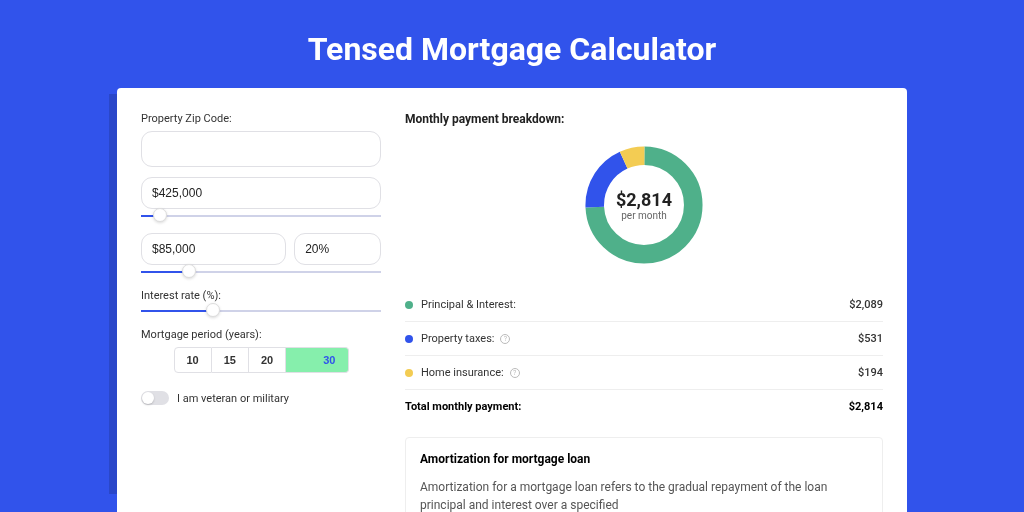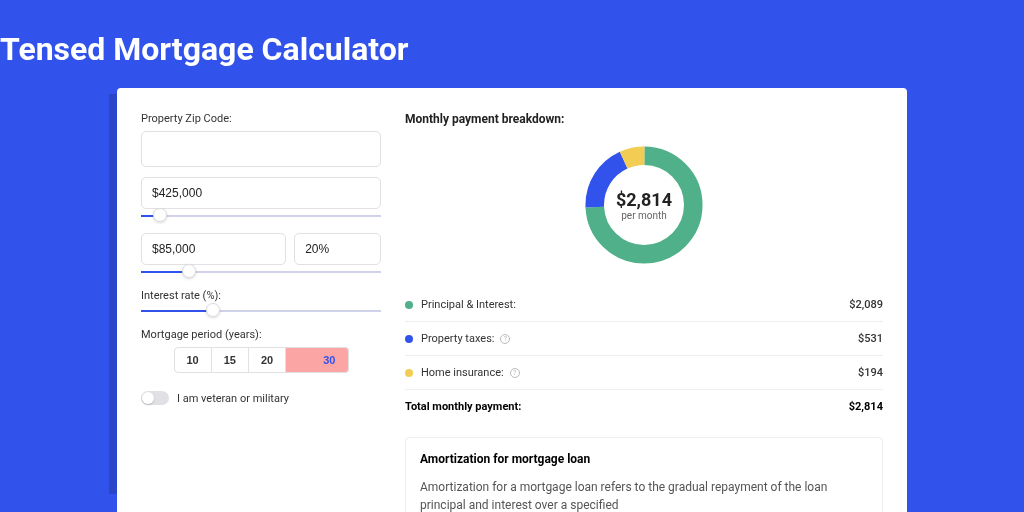--- a/index.html
+++ b/index.html
@@ -5,21 +5,21 @@
   * { box-sizing: border-box; margin: 0; padding: 0; }
   body {
     font-family: -apple-system, BlinkMacSystemFont, "Segoe UI", Roboto, Helvetica, Arial, sans-serif;
     background: #3153eb;
     width: 1024px;
     height: 512px;
     overflow: hidden;
   }
   .page-title {
     color: #fff;
-    text-align: left;
+    text-align: center;
     font-size: 32px;
     font-weight: 700;
     padding: 30px 0 20px;
   }
   .card {
     background: #fff;
     margin: 0 auto;
     width: 790px;
     border-radius: 4px;
     padding: 24px;
@@ -40,21 +40,21 @@
   .right { flex: 1; }
   .field-label {
     font-size: 11px;
     color: #333;
     margin-bottom: 6px;
     display: block;
   }
   .text-input {
     width: 100%;
     border: 1px solid #e0e0e5;
-    border-radius: 5px;
+    border-radius: 11px;
     padding: 8px 10px;
     font-size: 12px;
     color: #222;
     background: #fff;
     margin-bottom: 4px;
   }
   .text-input.tall { padding: 10px 10px; }
   .slider-wrap { position: relative; height: 6px; margin-bottom: 14px; }
   .slider-track {
     position: absolute;
@@ -89,21 +89,21 @@
     background: #fff;
     font-size: 11px;
     font-weight: 600;
     color: #333;
     padding: 6px 12px;
     cursor: pointer;
   }
   .period-btn + .period-btn { border-left: none; }
   .period-btn:first-child { border-radius: 4px 0 0 4px; }
   .period-btn:last-child { border-radius: 0 4px 4px 0; }
-  .period-btn.active { background: #fca5a5; color: #3153eb; padding-left: 37px; }
+  .period-btn.active { background: #86efac; color: #3153eb; padding-left: 37px; }
   .toggle-row { display: flex; align-items: center; gap: 8px; margin-top: 18px; }
   .toggle {
     width: 28px; height: 14px;
     background: #e0e0e5;
     border-radius: 7px;
     position: relative;
   }
   .toggle-knob {
     width: 12px; height: 12px;
     background: #fff;

